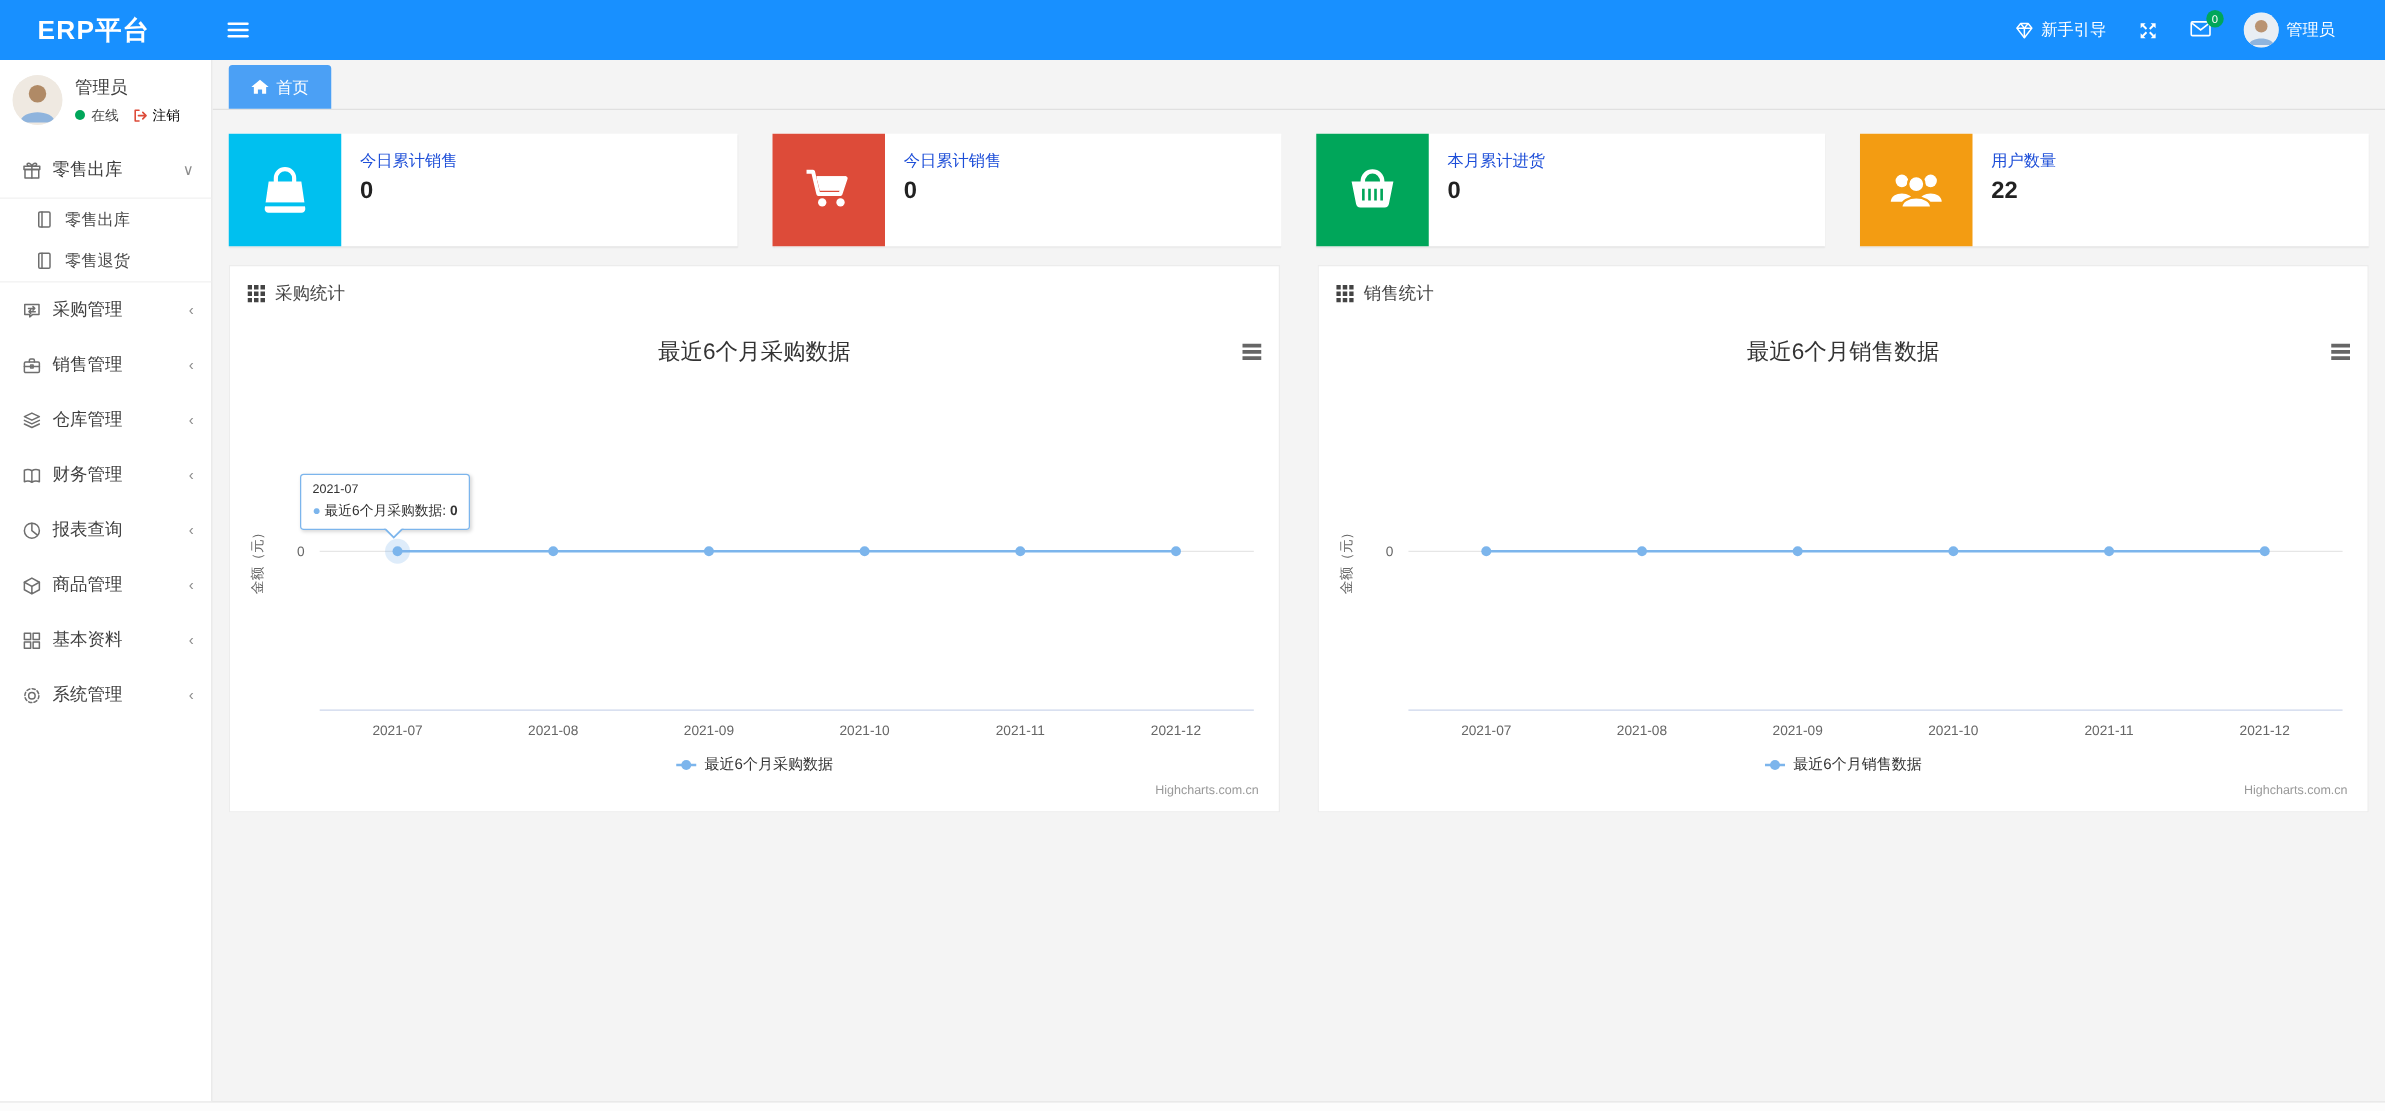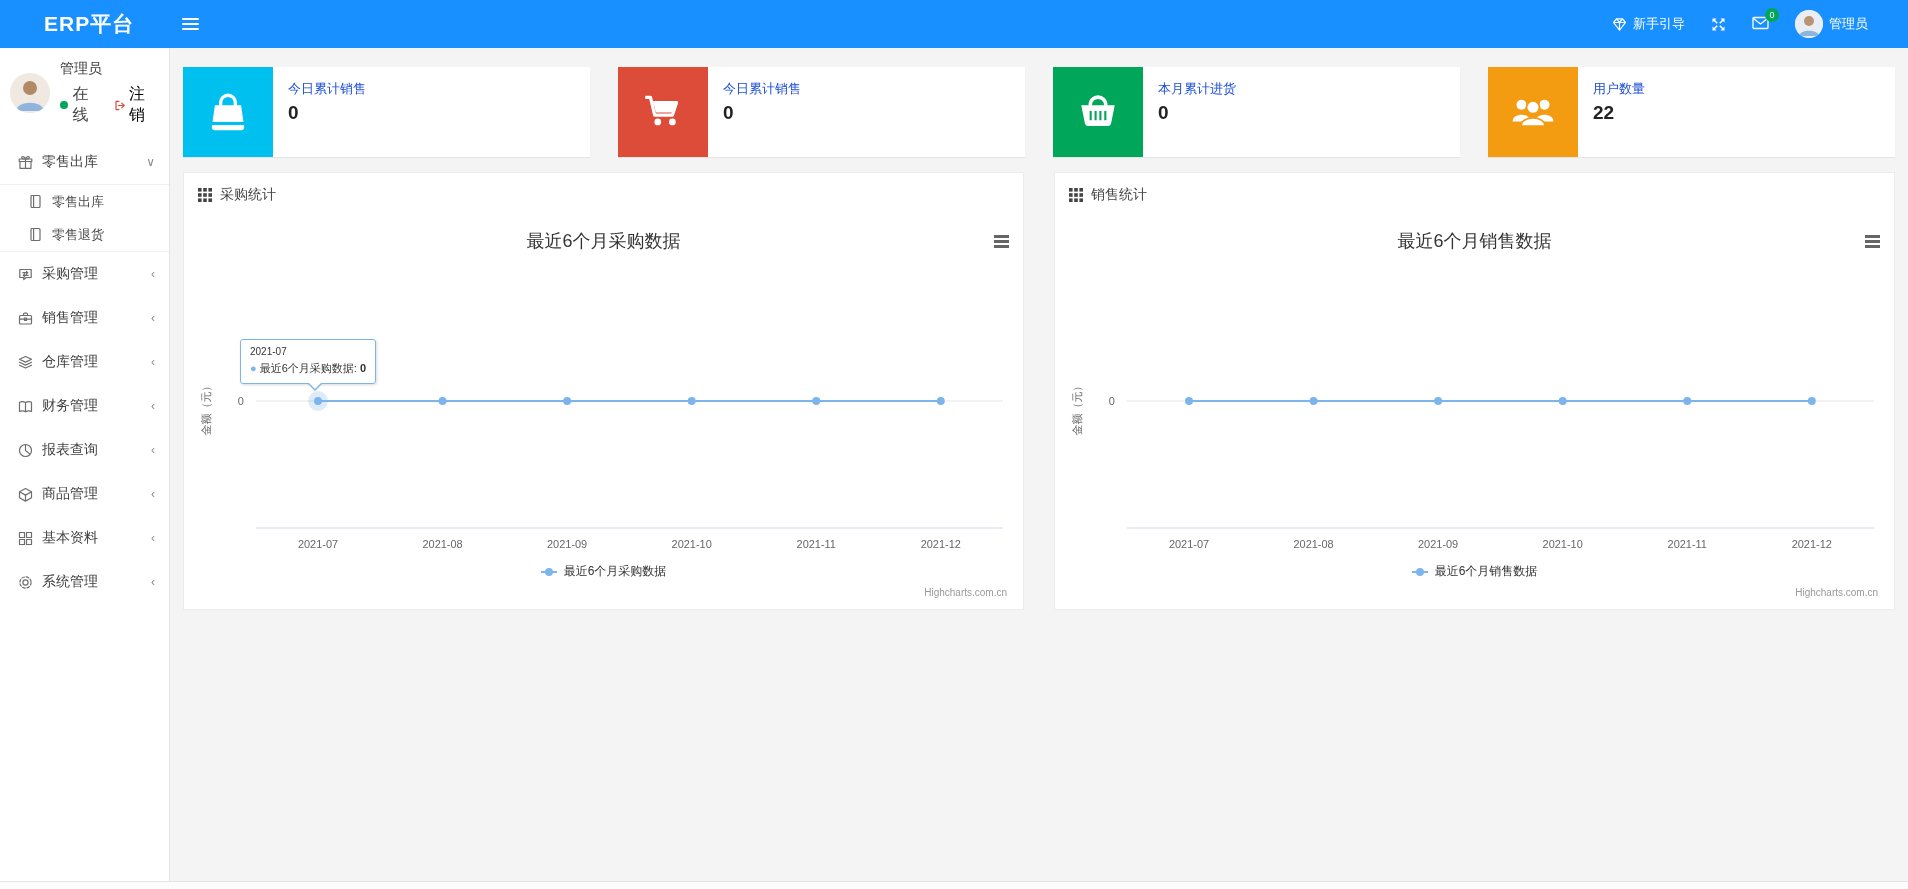--- a/index.html
+++ b/index.html
@@ -1,41 +1,41 @@
 <!DOCTYPE html>
 <html><head>
 <meta charset="utf-8">
 <style>
   * { margin:0; padding:0; box-sizing:border-box; }
   html,body { width:1908px; height:889px; font-family:"Liberation Sans","DejaVu Sans",sans-serif; background:#f4f4f4; overflow:hidden; }
 
   
   .navbar { height:48px; background:#1890ff; display:flex; align-items:center; color:#fff; }
-  .brand-box { width:170px; padding-left:44px; font-size:21px; font-weight:bold; letter-spacing:1px; }
+  .brand-box { width:170px; padding-left:30px; font-size:21px; font-weight:bold; letter-spacing:1px; }
   .nav-hamburger { width:40px; height:48px; display:flex; align-items:center; justify-content:center; cursor:pointer; }
   .nav-hamburger .bars { width:17px; }
   .nav-hamburger .bars div { height:2px; background:#fff; margin:3px 0; border-radius:1px; }
   .nav-right { margin-left:auto; display:flex; align-items:center; gap:26px; padding-right:40px; font-size:13px; }
   .nav-item { display:flex; align-items:center; gap:6px; cursor:pointer; }
   .mail-wrap { position:relative; cursor:pointer; }
   .mail-badge { position:absolute; top:-8px; right:-10px; background:#00a65a; color:#fff; font-size:9px; min-width:14px; height:14px; line-height:14px; text-align:center; border-radius:7px; padding:0 3px; }
   .nav-avatar { width:28px; height:28px; border-radius:50%; background:#eef3f8; overflow:hidden; }
 
   
   .layout { display:flex; height:833px; }
   .sidebar { width:170px; background:#fff; border-right:1px solid #e4e4e4; flex:0 0 170px; }
   .main { flex:1; display:flex; flex-direction:column; overflow:hidden; }
   .footer { height:8px; background:#fcfcfc; border-top:1px solid #e3e3e3; }
 
   
   .user-block { display:flex; align-items:center; padding:12px 10px 14px 10px; }
   .user-avatar { width:40px; height:40px; border-radius:50%; background:#f0ece6; overflow:hidden; flex:0 0 40px; }
   .user-meta { margin-left:10px; font-size:13px; color:#3c3c3c; }
   .user-name { font-size:14px; margin-bottom:6px; }
-  .user-status-row { display:flex; align-items:center; gap:5px; font-size:16px; color:#444; }
+  .user-status-row { display:flex; align-items:center; gap:5px; font-size:11px; color:#444; }
   .dot-online { width:8px; height:8px; border-radius:50%; background:#00a65a; display:inline-block; }
   .logout-link { display:flex; align-items:center; gap:3px; margin-left:6px; cursor:pointer; color:#000000; }
 
   .menu { list-style:none; }
   .menu-item { display:flex; align-items:center; height:44px; padding:0 14px 0 18px; font-size:14px; color:#3f3f3f; cursor:pointer; }
   .menu-item .mi-icon { width:15px; height:15px; margin-right:9px; flex:0 0 15px; }
   .menu-item .chev { margin-left:auto; color:#8c8c8c; font-size:12px; }
   .submenu { border-top:1px solid #f1f1f1; border-bottom:1px solid #f1f1f1;text-align:center; }
   .submenu .menu-item { height:33px; padding-left:28px; font-size:13px; color:#4a4a4a; }
   .icon-stroke { stroke:#6e6e6e; fill:none; stroke-width:1.2; stroke-linejoin:round; stroke-linecap:round; }
@@ -267,20 +267,28 @@
               <circle cx="7.5" cy="7.5" r="5.6" stroke-dasharray="2.6 1.8"></circle>
             </g>
           </svg>
         <span>系统管理</span>
         <span class="chev">‹</span>
       </li>
     </ul>
   </div>
 
   <div class="main">
+    <div class="tabbar">
+      <div class="tab">
+        <svg width="14" height="13" viewBox="0 0 15 14">
+            <path d="M7.5 0.8L15 7.2h-2.2V13H9.3V9.2H5.7V13H2.2V7.2H0z" fill="#fff"></path>
+          </svg>
+        <span>首页</span>
+      </div>
+    </div>
 
     <div class="content">
 
       <div class="cards">
         <div class="stat-card">
           <div class="stat-icon" style="background:#00c0ef">
             <svg width="46" height="46" viewBox="0 0 44 44">
               <path d="M15 17v-4a7 7 0 0114 0v4" stroke="#fff" stroke-width="3.2" fill="none"></path>
               <path d="M9.5 15.5h25l3 20.5a3 3 0 01-3 3.5H9.5a3 3 0 01-3-3.5z" fill="#fff"></path>
               <rect x="5.5" y="31.5" width="33" height="3" fill="#00c0ef"></rect>

